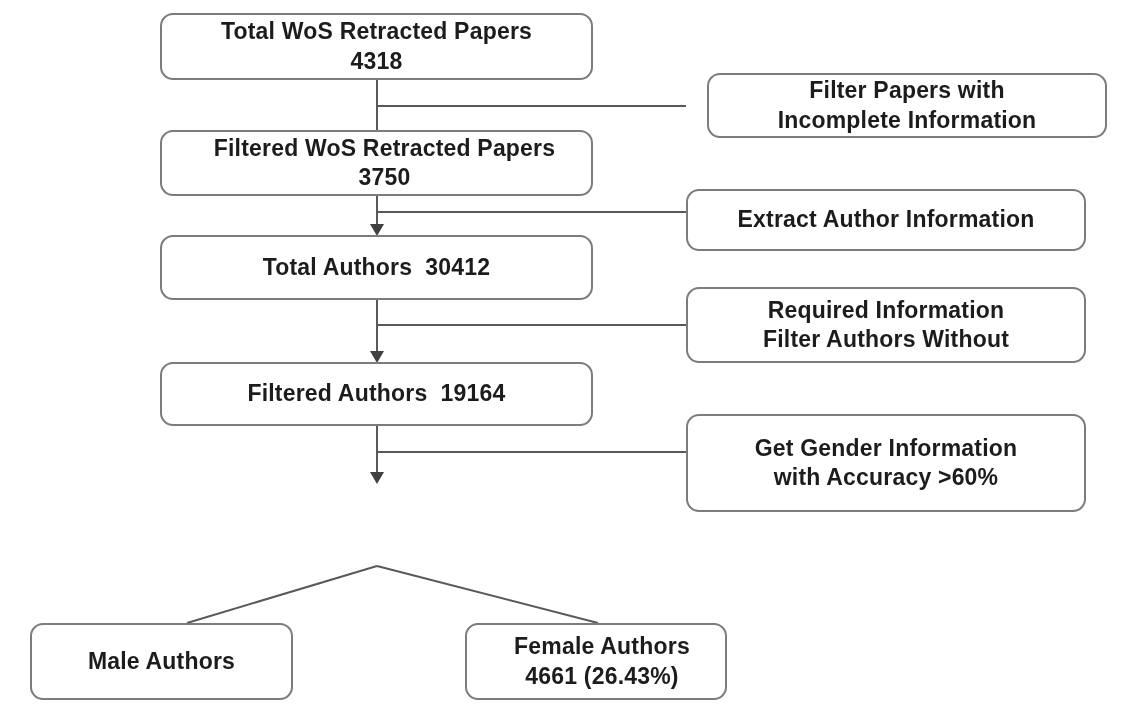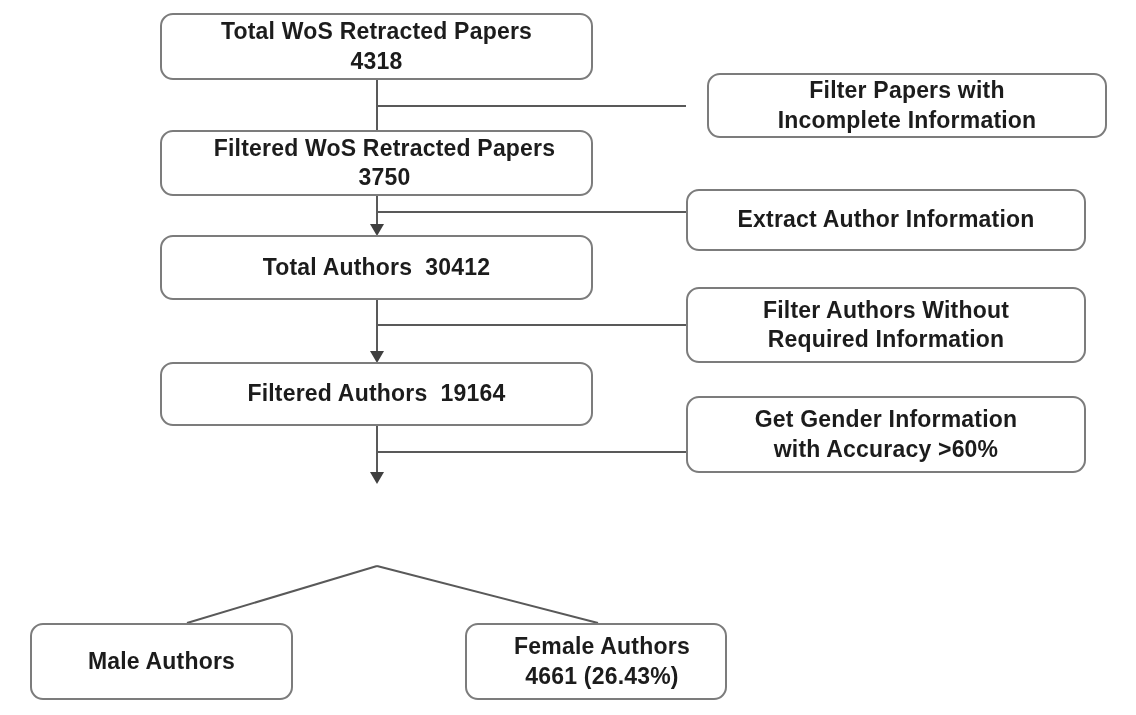--- a/index.html
+++ b/index.html
@@ -99,25 +99,25 @@
     <span>Filter Papers with</span>
     <span>Incomplete Information</span>
   </div>
 
   <div class="node" style="left:686px; top:181px; width:400px; height:62px;margin-top:8px;">
     <span>Extract Author Information</span>
     <span></span>
   </div>
 
   <div class="node" style="left:686px; top:287px; width:400px; height:76px;">
+    <span>Required Information</span>
     <span>Filter Authors Without</span>
-    <span>Required Information</span>
   </div>
 
-  <div class="node" style="left:686px; top:396px; width:400px; height:77px;">
+  <div class="node" style="left:686px; top:414px; width:400px; height:98px;">
     <span>Get Gender Information</span>
     <span>with Accuracy &gt;60%</span>
   </div>
 
   <div class="node" style="left:30px;  top:623px; width:263px; height:77px;">
     <span>Male Authors</span>
   </div>
 
   <div class="node" style="left:465px; top:623px; width:262px; height:77px;padding-left:12px;">
     <span>Female Authors</span>

